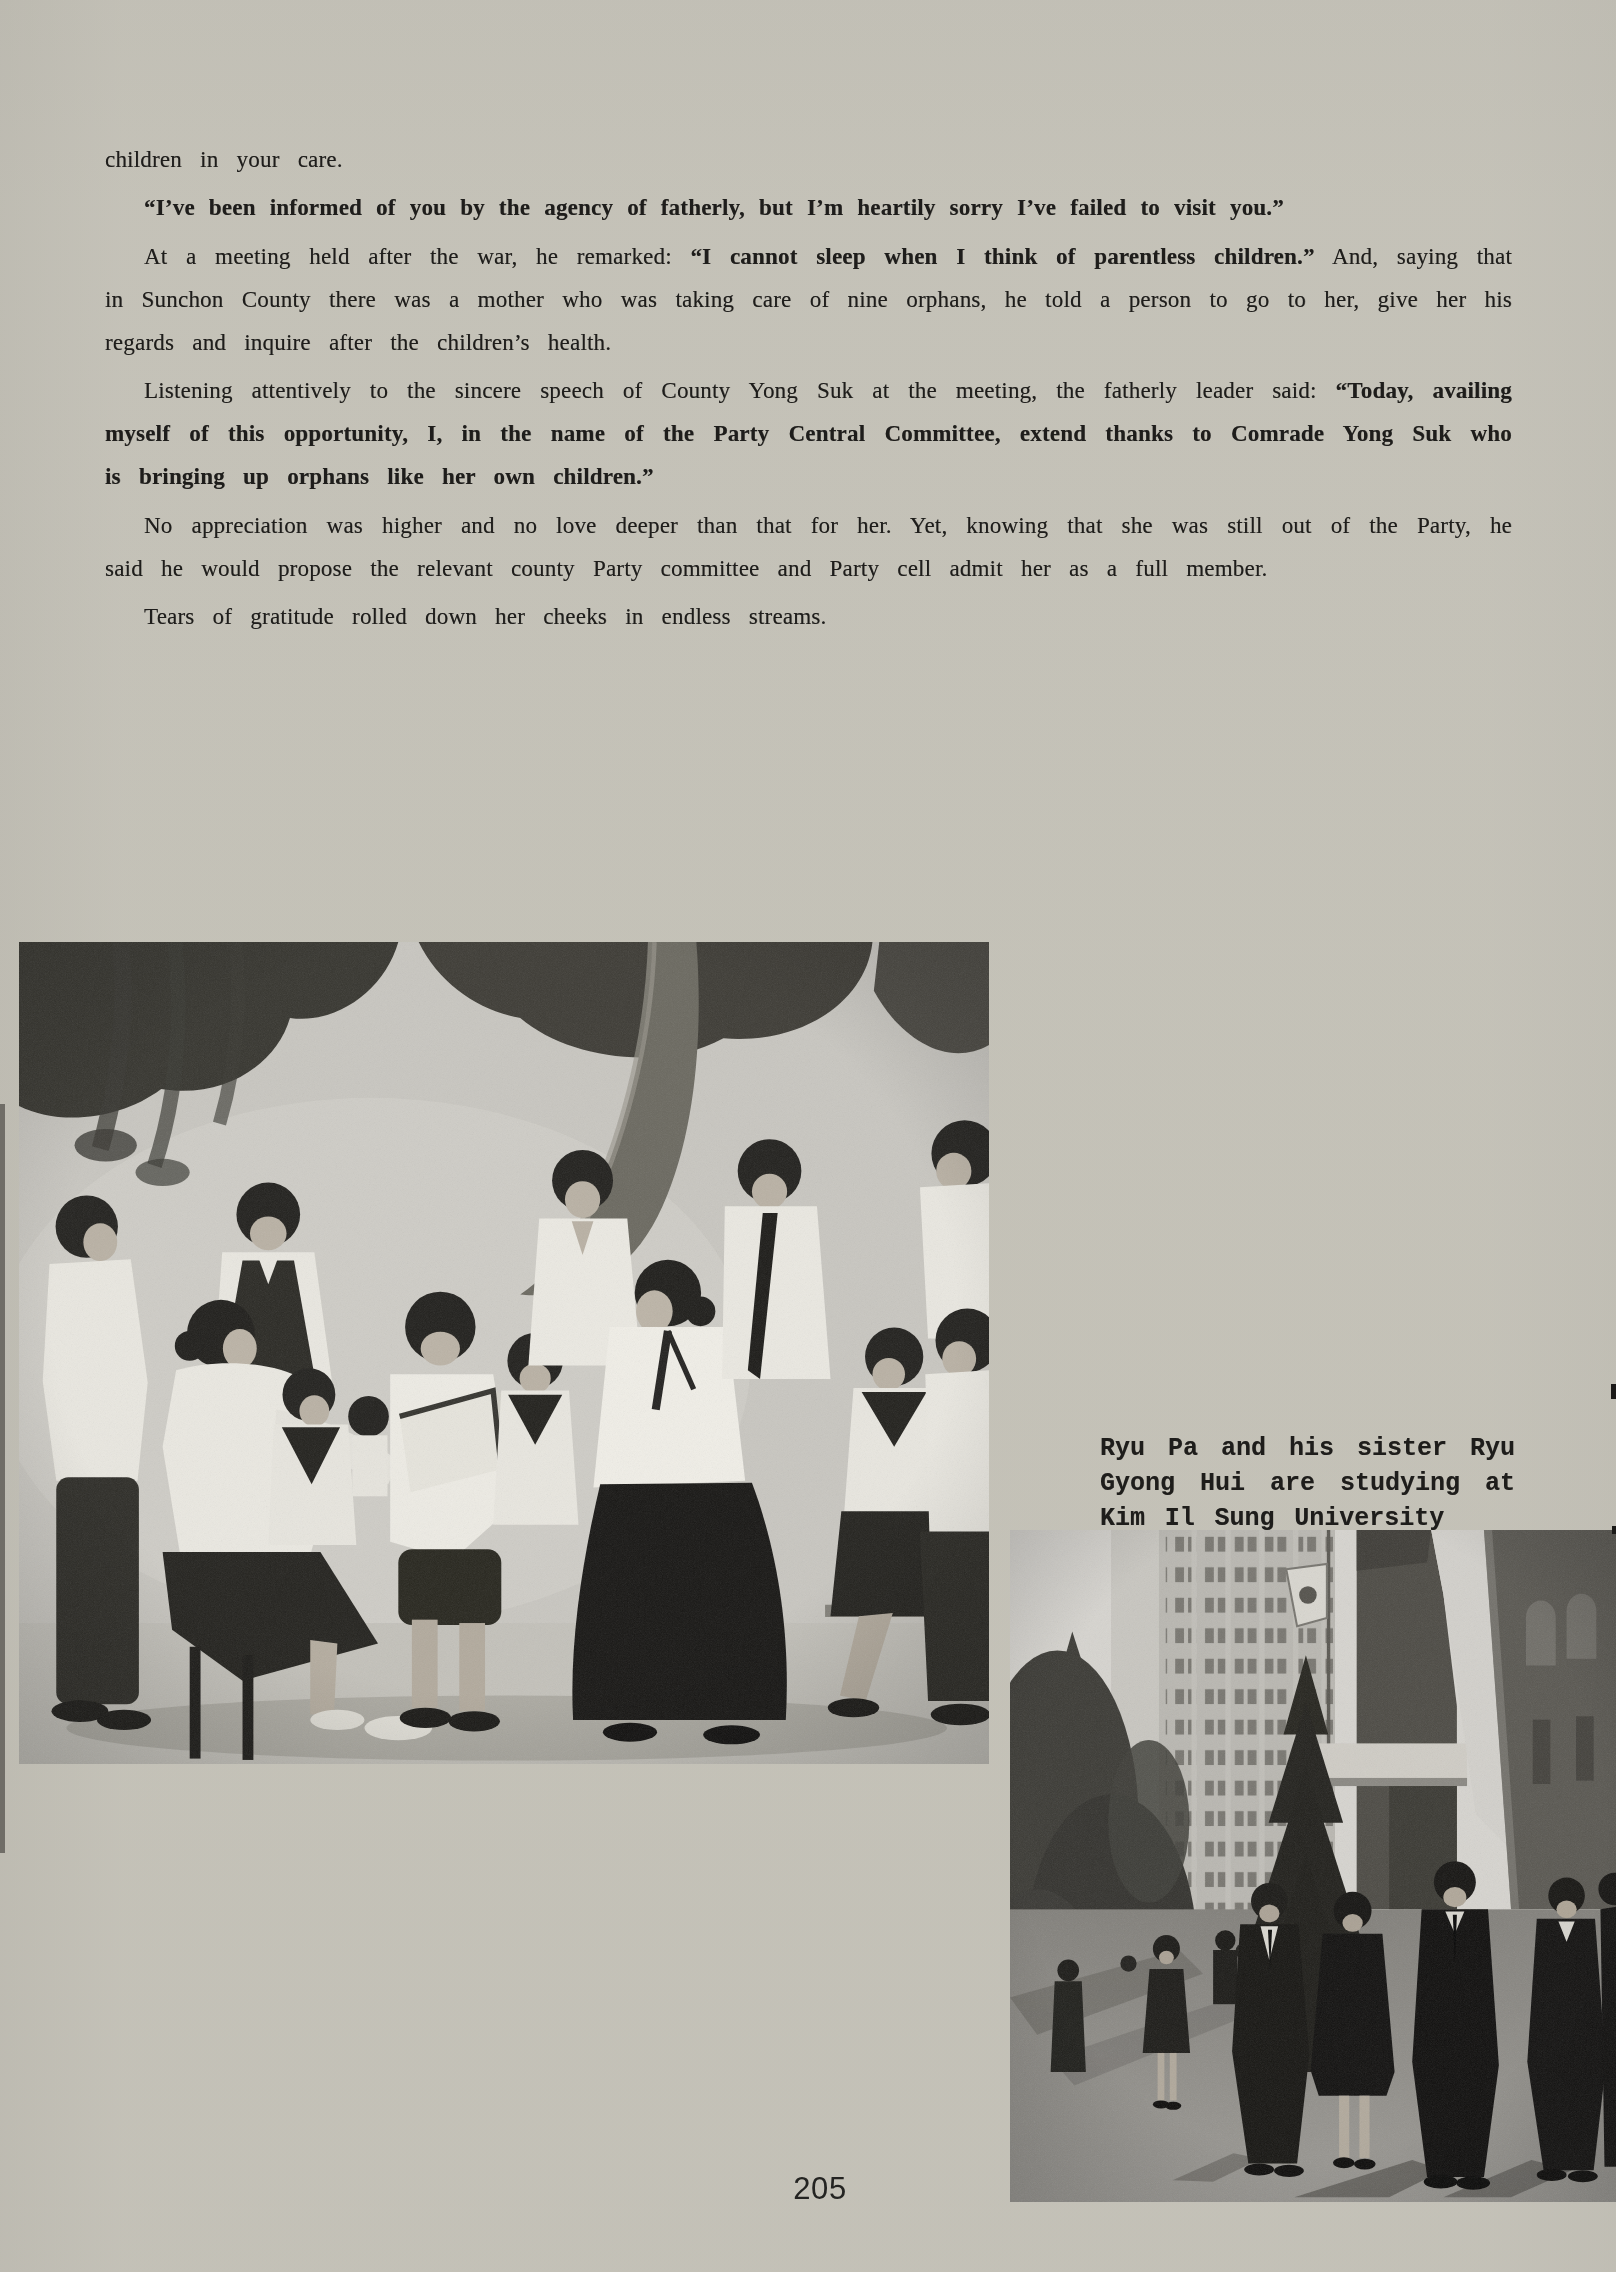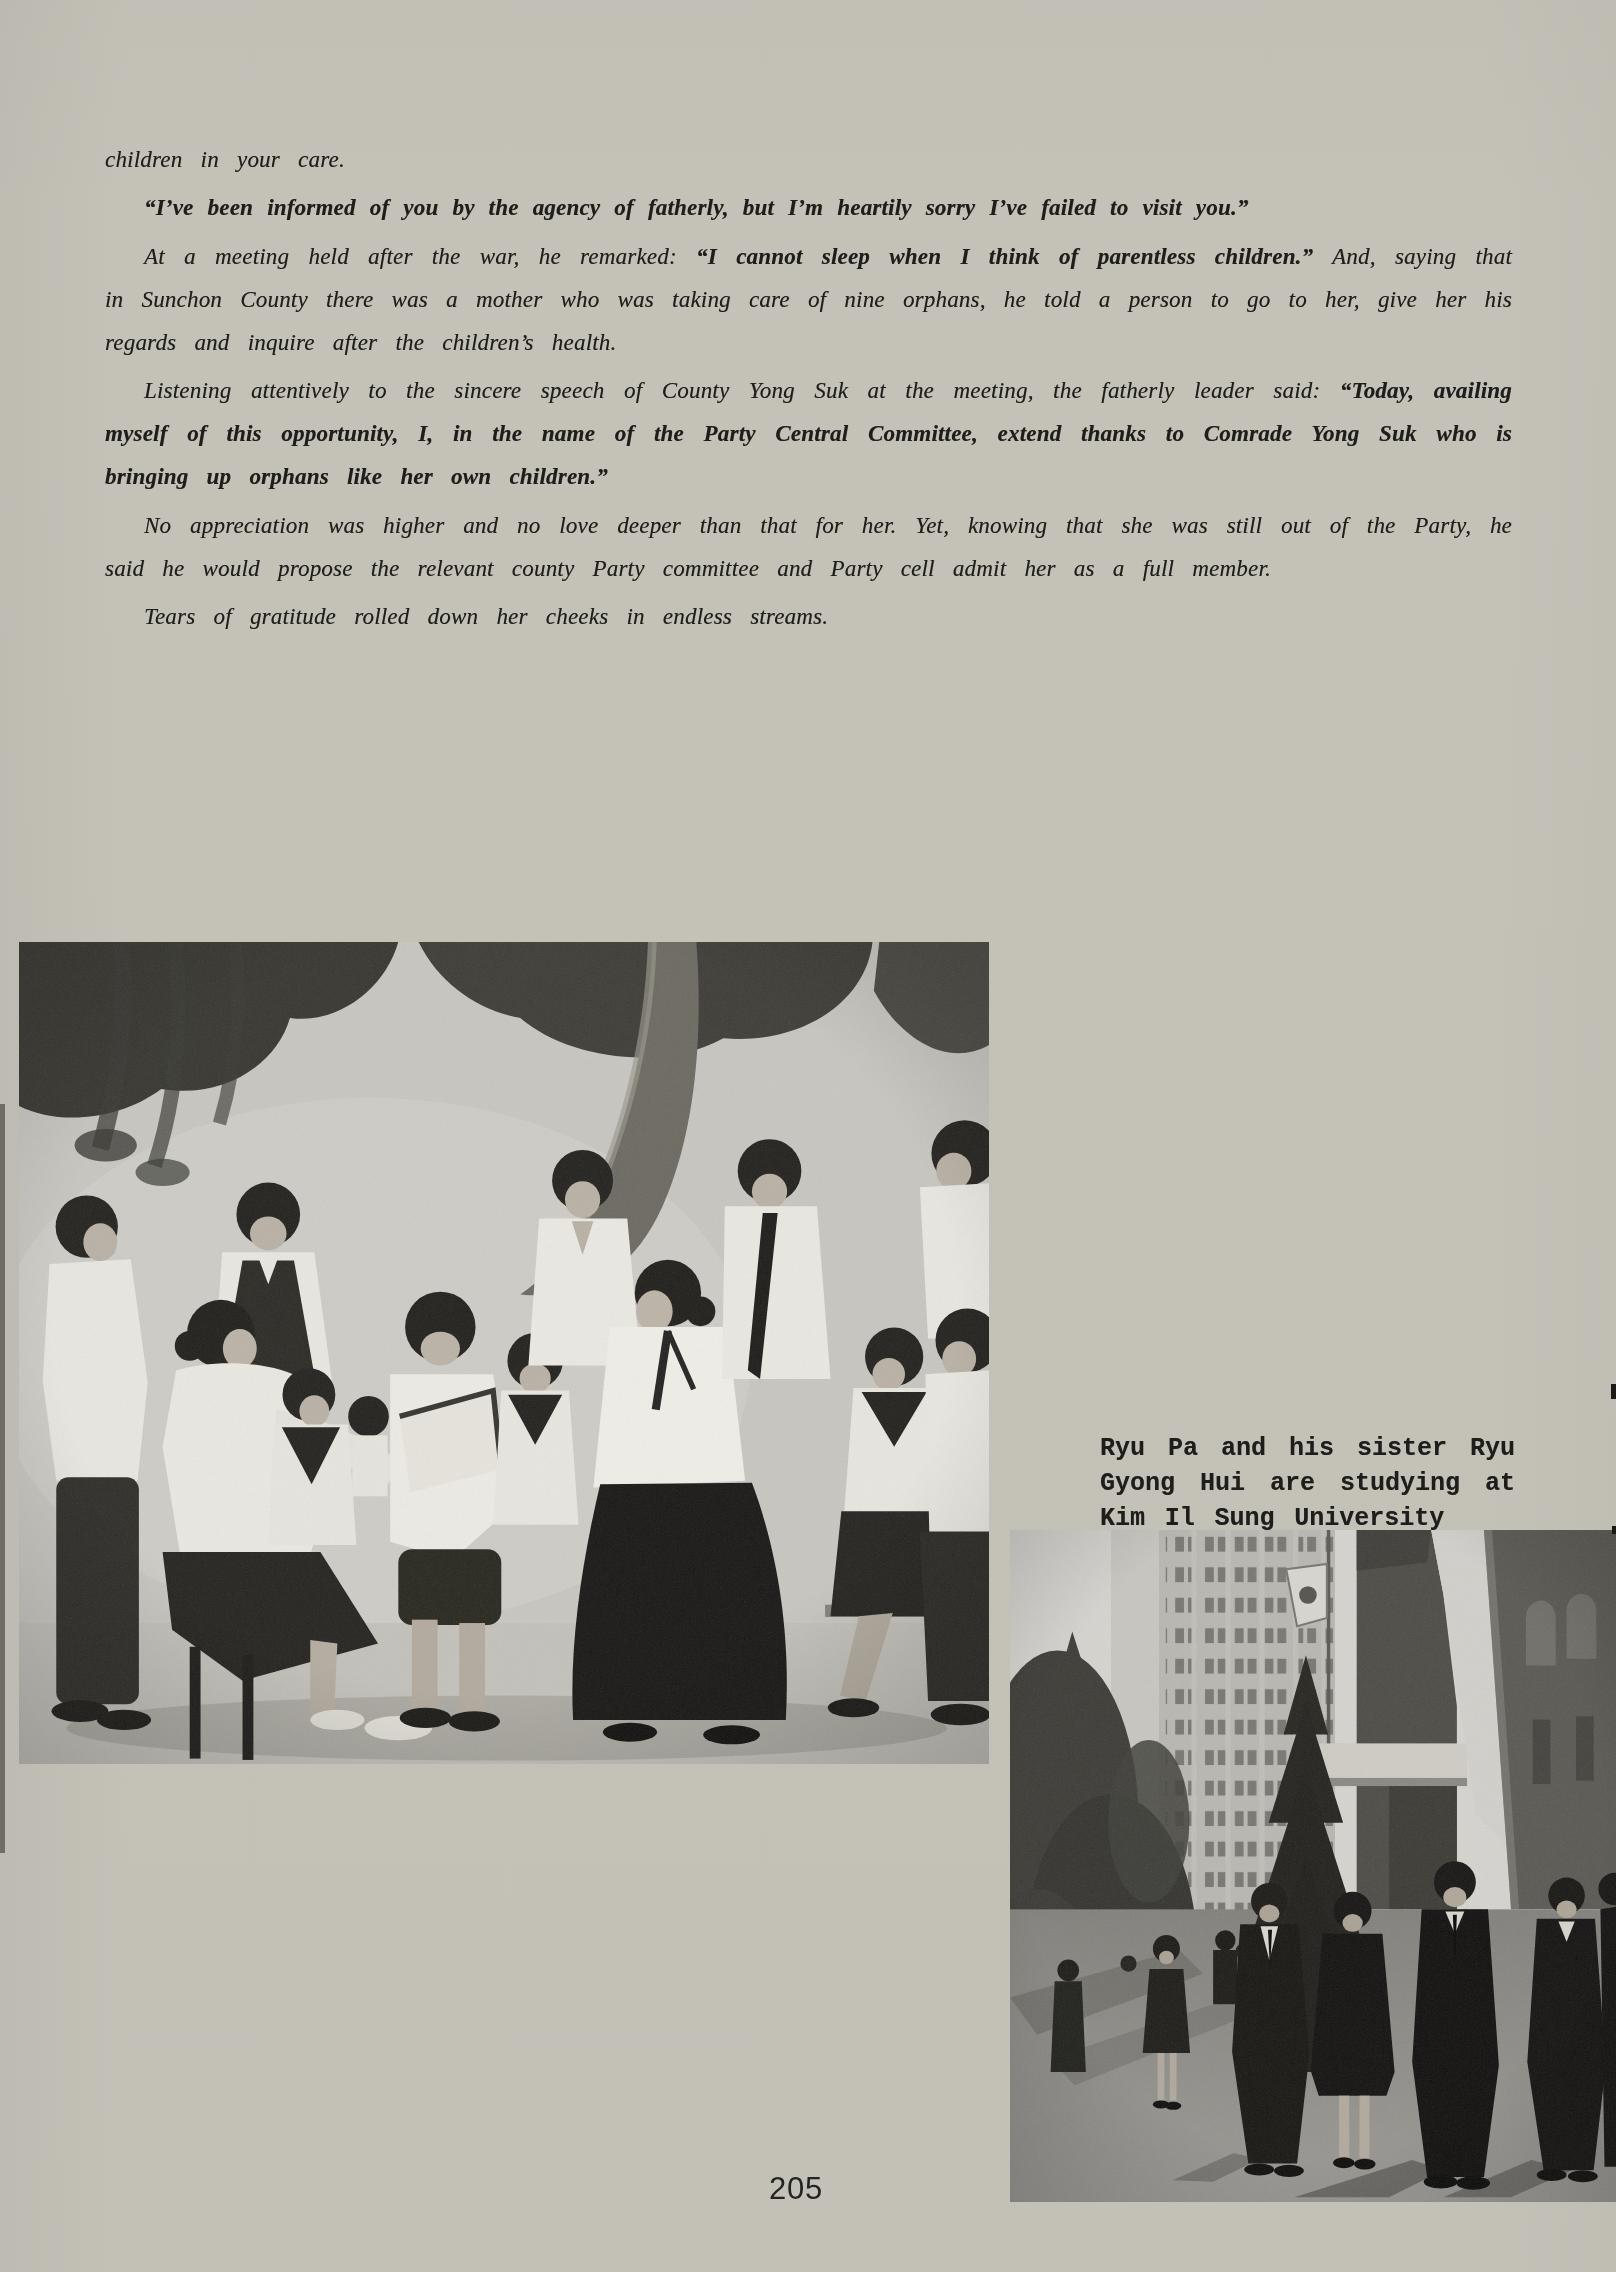--- a/index.html
+++ b/index.html
@@ -8,21 +8,21 @@
     width:1616px;height:2273px;
     background:#e9e8e4;
     background-image:linear-gradient(90deg,#e3e2de 0,#eae9e5 122px,#eae9e5 1491px,#e6e5e1 1616px),
                      linear-gradient(#e7e6e2,#eae9e5 203px,#e9e8e4);
     background-blend-mode:multiply;
     overflow:hidden;
     font-family:"Liberation Serif","DejaVu Serif",serif;
     color:#1e1d1b;
   }
   .text-block{
-    position:absolute;left:105px;top:138px;width:1407px;font-style:italic;
+    position:absolute;left:105px;top:138px;width:1407px;
   }
   .para{
     margin:0 0 5.4px 0;
     font-size:23px;line-height:43px;
     text-align:justify;
     word-spacing:12.2px;
     letter-spacing:0.2px;
     text-indent:39px;
     text-shadow:0.3px 0.3px 0.5px rgba(30,28,26,.45);
   }
@@ -41,21 +41,21 @@
   .caption-university{
     left:1100px;top:1431px;width:415px;
     font-size:25px;line-height:35px;word-spacing:4.7px;
   }
   .caption-children{
     left:119px;top:1848px;width:786px;
     font-size:26.4px;line-height:39px;word-spacing:3.4px;
   }
   .page-number{
     position:absolute;left:745px;top:2171px;width:102px;
-    text-align:center;
+    text-align:right;
     font-family:"Liberation Sans","DejaVu Sans",sans-serif;
     font-size:31px;letter-spacing:0.7px;color:#242422;
   }
   .scan-strip{position:absolute;left:0;top:1104px;width:4.7px;height:749px;background:#4e4c47;opacity:.7;}
   .scan-tick-1{position:absolute;left:1611px;top:1384px;width:5.4px;height:15px;background:#1b1a18;}
   .scan-tick-2{position:absolute;left:1612px;top:1526px;width:4.1px;height:8.1px;background:#1b1a18;}
 </style>
 </head>
 <body>
 

